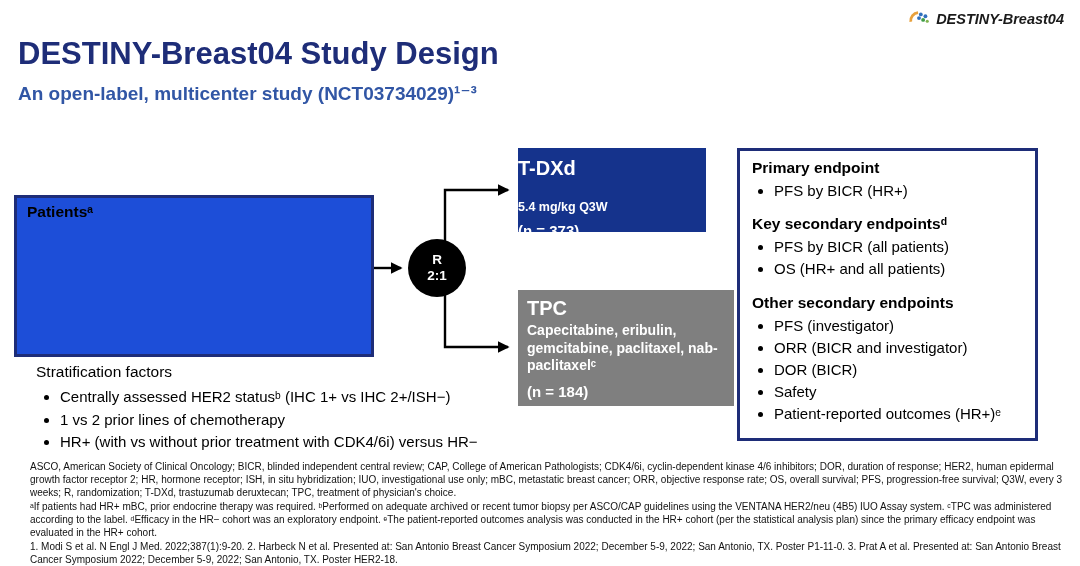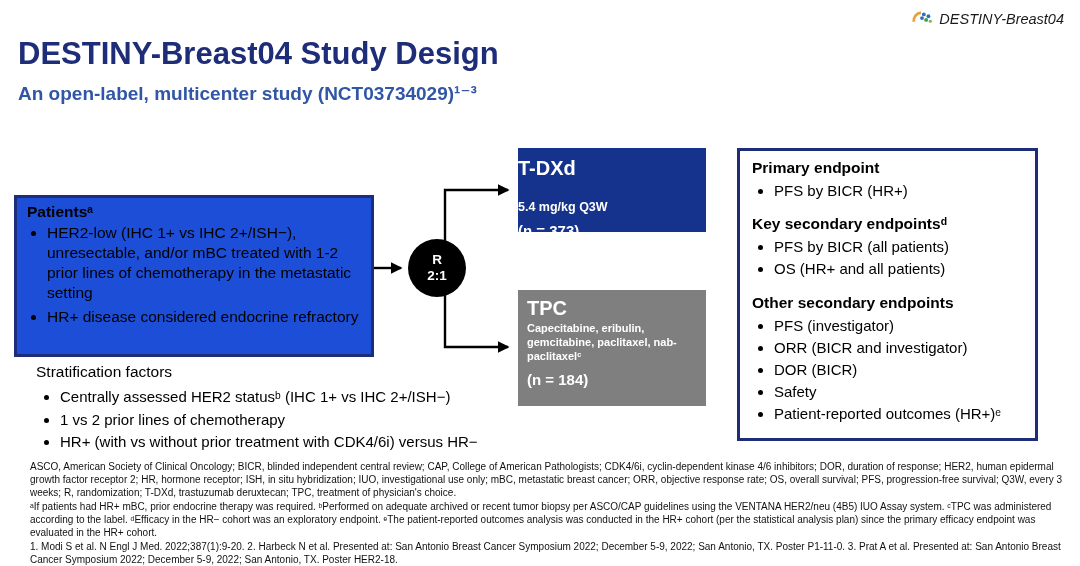--- a/index.html
+++ b/index.html
@@ -2,21 +2,21 @@
 <html><head>
 <meta charset="utf-8">
 <style>
   html,body{margin:0;padding:0;background:#fff;}
   .slide{
     position:relative;width:1080px;height:566px;background:#ffffff;overflow:hidden;
     font-family:"Liberation Sans","DejaVu Sans",sans-serif;color:#111;
   }
   
   .logo{position:absolute;top:8px;right:16px;display:flex;align-items:center;gap:6px;}
-  .logo-text{font-style:italic;font-weight:normal;font-size:14.5px;color:#1a1a1a;}
+  .logo-text{font-style:italic;font-weight:bold;font-size:14.5px;color:#1a1a1a;}
   .title{position:absolute;left:18px;top:36px;margin:0;font-size:31px;font-weight:bold;color:#1e2d78;}
   .subtitle{position:absolute;left:18px;top:82px;margin:0;font-size:19px;font-weight:bold;color:#3156a5;}
 
   
   .connectors{position:absolute;left:0;top:0;width:1080px;height:566px;pointer-events:none;}
 
   
   .patients-box{position:absolute;left:14px;top:195px;width:360px;height:162px;border:3px solid #1e2d78;
     background:#1d4ed8;box-sizing:border-box;padding:5px 10px 0 10px;}
   .box-heading{font-weight:bold;font-size:15.5px;color:#000;}
@@ -24,24 +24,24 @@
   .patients-box li{margin-bottom:3px;}
 
   
   .r-circle{position:absolute;left:408px;top:239px;width:58px;height:58px;border-radius:50%;background:#000;
     color:#fff;display:flex;flex-direction:column;align-items:center;justify-content:center;
     font-weight:bold;font-size:13.5px;line-height:1.15;}
 
   
   .arm{position:absolute;color:#fff;box-sizing:border-box;}
   .arm-tdxd{left:518px;top:148px;width:188px;height:84px;background:#15338c;padding-top:9px;}
-  .arm-tpc{left:518px;top:290px;width:188px;height:116px;background:#7f7f7f;padding:7px 9px 0;}
+  .arm-tpc{left:518px;top:290px;width:216px;height:116px;background:#7f7f7f;padding:7px 9px 0;}
   .arm-name{font-size:20px;font-weight:bold;line-height:1.1;}
   .arm-dose{font-size:12.5px;font-weight:bold;margin-top:21px;}
-  .arm-drugs{font-size:11px;font-weight:bold;line-height:1.25;margin-top:3px;}
+  .arm-drugs{font-size:14px;font-weight:bold;line-height:1.25;margin-top:3px;}
   .arm-n{font-size:15px;font-weight:bold;margin-top:8px;}
 
   
   .strat{position:absolute;left:36px;top:363px;width:500px;color:#000;}
   .strat-heading{font-weight:normal;font-size:15.5px;}
   .strat ul{margin:5px 0 0;padding-left:24px;font-size:15px;line-height:1.5;}
 
   
   .endpoints-box{position:absolute;left:737px;top:148px;width:301px;height:293px;border:3px solid #1e2d78;
     background:#fff;box-sizing:border-box;padding:8px 12px;color:#000;}
@@ -79,24 +79,20 @@
         <path d="M0,0 L6,3 L0,6 Z" fill="#000"></path>
       </marker>
     </defs>
     <line x1="374" y1="268" x2="401" y2="268" stroke="#000" stroke-width="2.4" marker-end="url(#arrow)"></line>
     <polyline points="445,268 445,190 508,190" fill="none" stroke="#000" stroke-width="2.4" marker-end="url(#arrow)"></polyline>
     <polyline points="445,268 445,347 508,347" fill="none" stroke="#000" stroke-width="2.4" marker-end="url(#arrow)"></polyline>
   </svg>
 
   <div class="patients-box">
     <div class="box-heading">Patientsᵃ</div>
-    <ul>
-      <li>HER2-low (IHC 1+ vs IHC 2+/ISH−), unresectable, and/or mBC treated with 1-2 prior lines of chemotherapy in the metastatic setting</li>
-      <li>HR+ disease considered endocrine refractory</li>
-    </ul>
   </div>
 
   <div class="r-circle">
     <div>R</div>
     <div>2:1</div>
   </div>
 
   <div class="arm arm-tdxd">
     <div class="arm-name">T-DXd</div>
     <div class="arm-dose">5.4 mg/kg Q3W</div>

